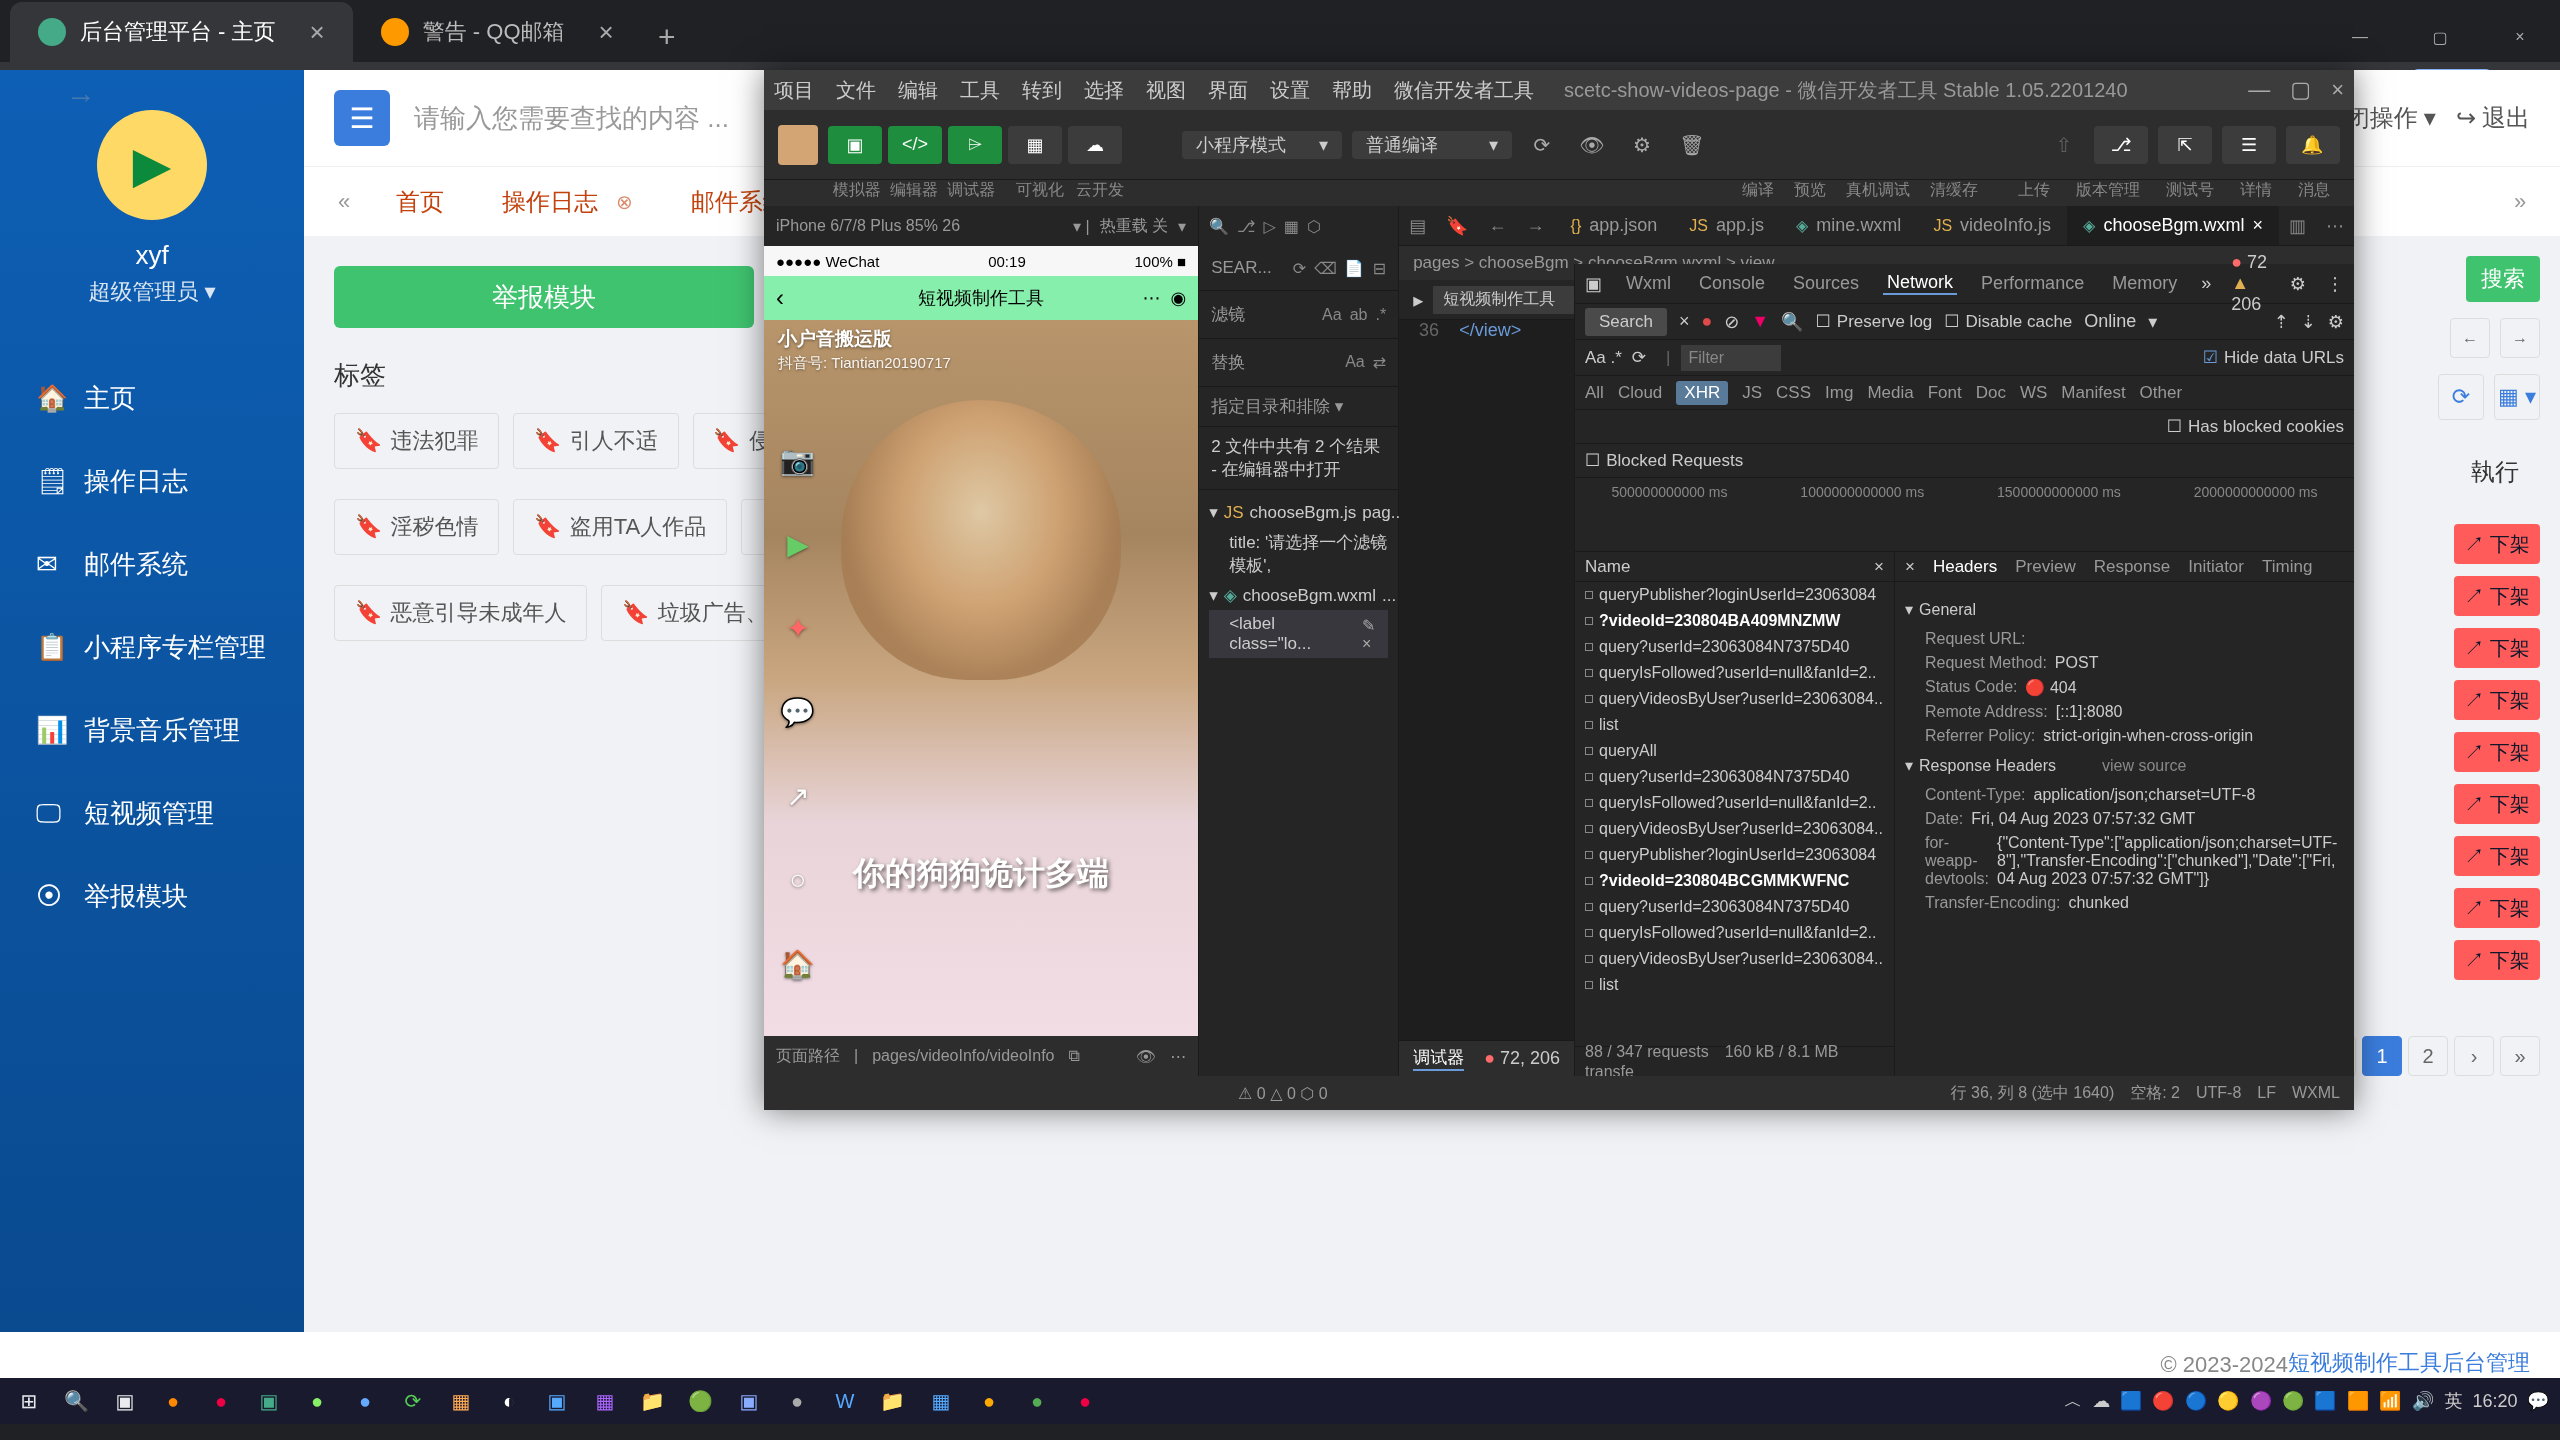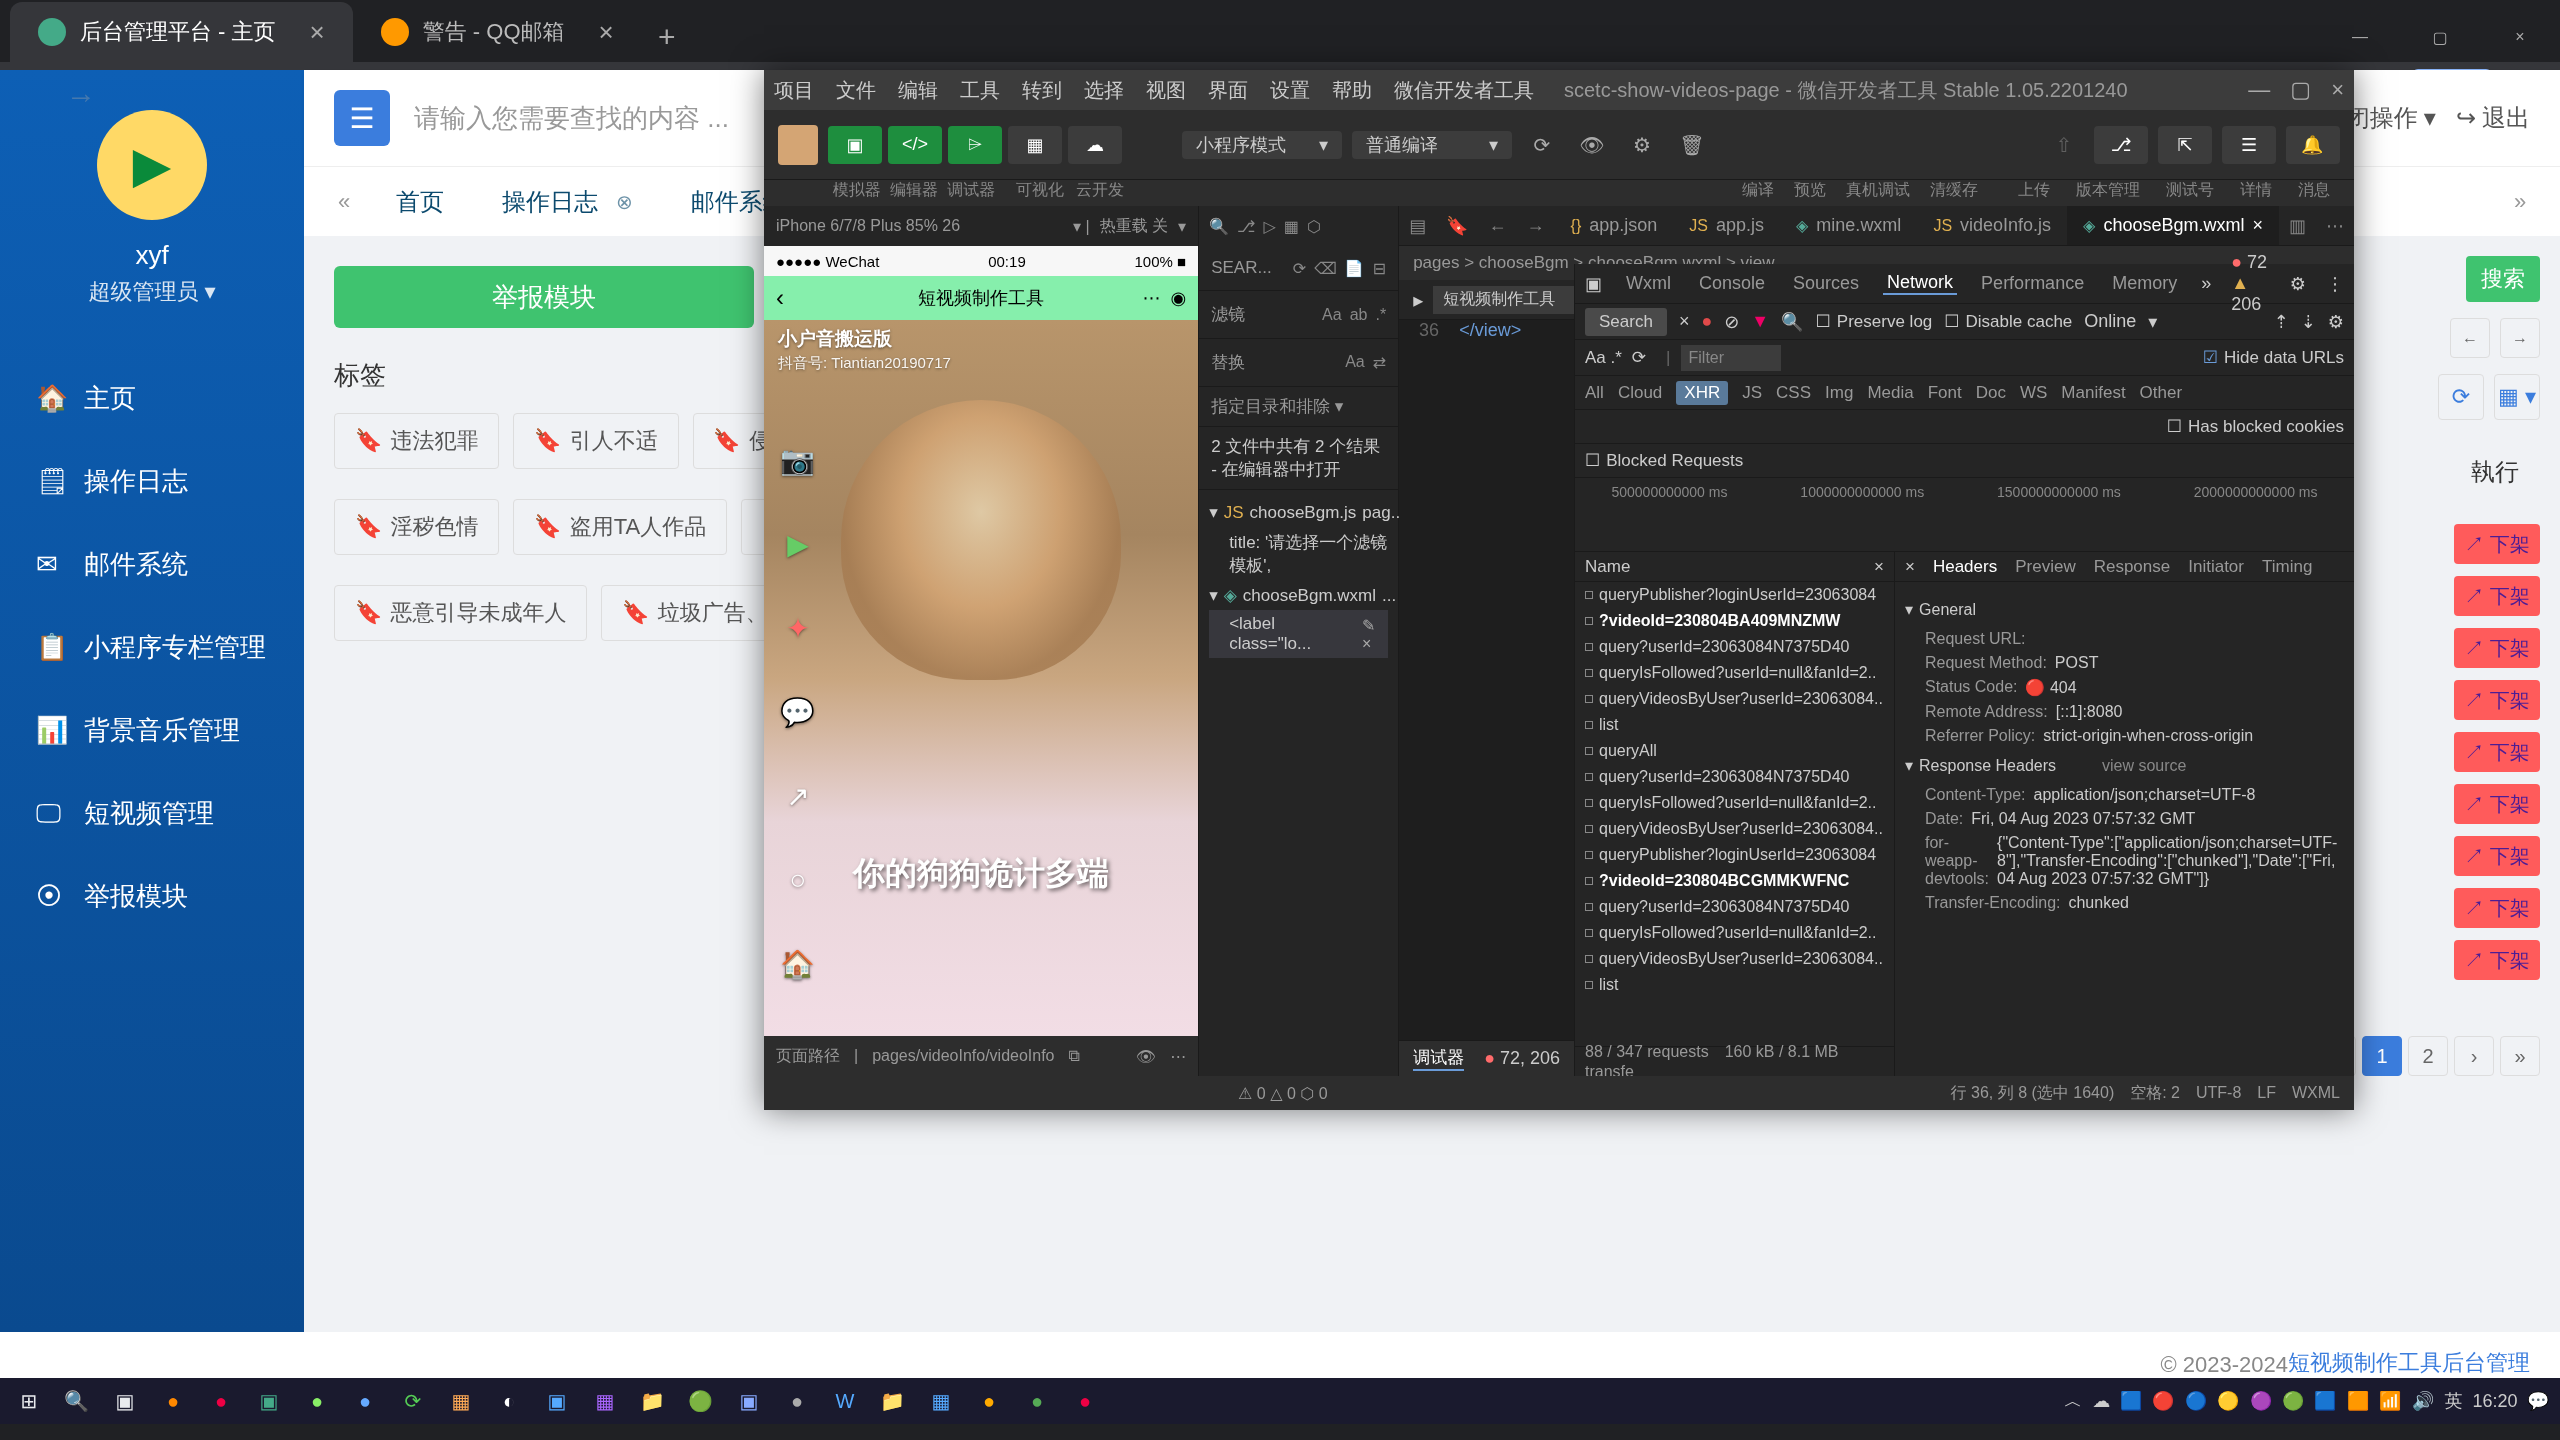--- a/index.html
+++ b/index.html
@@ -38,40 +38,40 @@
 .side-icon { width: 28px; display: inline-block; }
 
 .main-area { flex: 1; display: flex; flex-direction: column; position: relative; }
 .top-bar { height: 96px; background: #fff; display: flex; align-items: center; padding: 0 30px; gap: 24px; box-shadow: 0 2px 4px rgba(0,0,0,0.05); }
 .menu-toggle { width: 56px; height: 56px; background: #3b7ddd; border-radius: 6px; display: flex; align-items: center; justify-content: center; color: #fff; font-size: 28px; }
 .search-input { flex: 1; font-size: 26px; color: #999; border: none; outline: none; }
 .top-actions { display: flex; gap: 20px; align-items: center; font-size: 24px; color: #555; }
 .top-action { display: flex; align-items: center; gap: 6px; }
 
 .tabs-bar { height: 70px; background: #fff; display: flex; align-items: center; padding: 0 20px; gap: 6px; border-top: 1px solid #eee; }
-.page-tab { padding: 14px 26px; font-size: 24px; color: #0c4a6e; border-radius: 4px 4px 0 0; display: flex; align-items: center; gap: 10px; }
+.page-tab { padding: 14px 26px; font-size: 24px; color: #c2410c; border-radius: 4px 4px 0 0; display: flex; align-items: center; gap: 10px; }
 .page-tab.active { background: #3b7ddd; color: #fff; }
 .tab-x { margin-left: 8px; font-size: 20px; opacity: 0.6; }
 .tab-arrow { width: 40px; height: 40px; display: flex; align-items: center; justify-content: center; color: #999; font-size: 22px; }
 
 .content-body { flex: 1; padding: 30px; overflow: hidden; }
 .report-btn-big { width: 420px; height: 62px; background: #3fc36f; color: #fff; border-radius: 6px; display: flex; align-items: center; justify-content: center; font-size: 26px; margin-bottom: 30px; }
 .section-label { font-size: 26px; color: #333; margin-bottom: 20px; }
 .tag-group { display: flex; flex-wrap: wrap; gap: 14px; margin-bottom: 30px; }
 .tag-item { padding: 12px 20px; border: 1px solid #ddd; border-radius: 4px; font-size: 22px; color: #555; display: flex; align-items: center; gap: 8px; }
 
 
 .right-pane { width: 130px; padding: 20px; display: flex; flex-direction: column; gap: 16px; align-items: flex-end; }
 .search-btn { width: 74px; height: 46px; background: #3fc36f; color: #fff; border-radius: 4px; display: flex; align-items: center; justify-content: center; font-size: 22px; }
 .nav-arrows { display: flex; gap: 10px; }
 .nav-arrow-btn { width: 40px; height: 40px; border: 1px solid #ddd; border-radius: 4px; display: flex; align-items: center; justify-content: center; color: #666; }
 .icon-btn-row { display: flex; gap: 10px; }
 .icon-btn { width: 46px; height: 46px; border: 1px solid #ddd; border-radius: 4px; display: flex; align-items: center; justify-content: center; color: #3b7ddd; font-size: 22px; }
 .exec-title { font-size: 24px; color: #333; margin: 20px 0; text-align: center; width: 100%; }
-.action-btn { width: 86px; height: 40px; background: #ff5b5b; color: #4c1d95; border-radius: 4px; display: flex; align-items: center; justify-content: center; font-size: 20px; gap: 4px; }
+.action-btn { width: 86px; height: 40px; background: #ff5b5b; color: #0f172a; border-radius: 4px; display: flex; align-items: center; justify-content: center; font-size: 20px; gap: 4px; }
 .pagination { display: flex; gap: 6px; margin-top: 40px; }
 .page-num { width: 40px; height: 40px; border: 1px solid #ddd; border-radius: 4px; display: flex; align-items: center; justify-content: center; font-size: 20px; color: #666; }
 .page-num.active { background: #3b7ddd; color: #fff; border-color: #3b7ddd; }
 
 
 .footer { height: 46px; background: #fff; display: flex; align-items: flex-end; justify-content: flex-end; padding: 0 30px; font-size: 22px; color: #888; }
 .footer a { color: #3b7ddd; text-decoration: none; }
 
 
 .devtools-window { position: absolute; top: 0; left: 460px; width: 1590px; height: 1040px; background: #2d2d2d; color: #ccc; font-size: 20px; box-shadow: 0 0 30px rgba(0,0,0,0.5); display: flex; flex-direction: column; }

